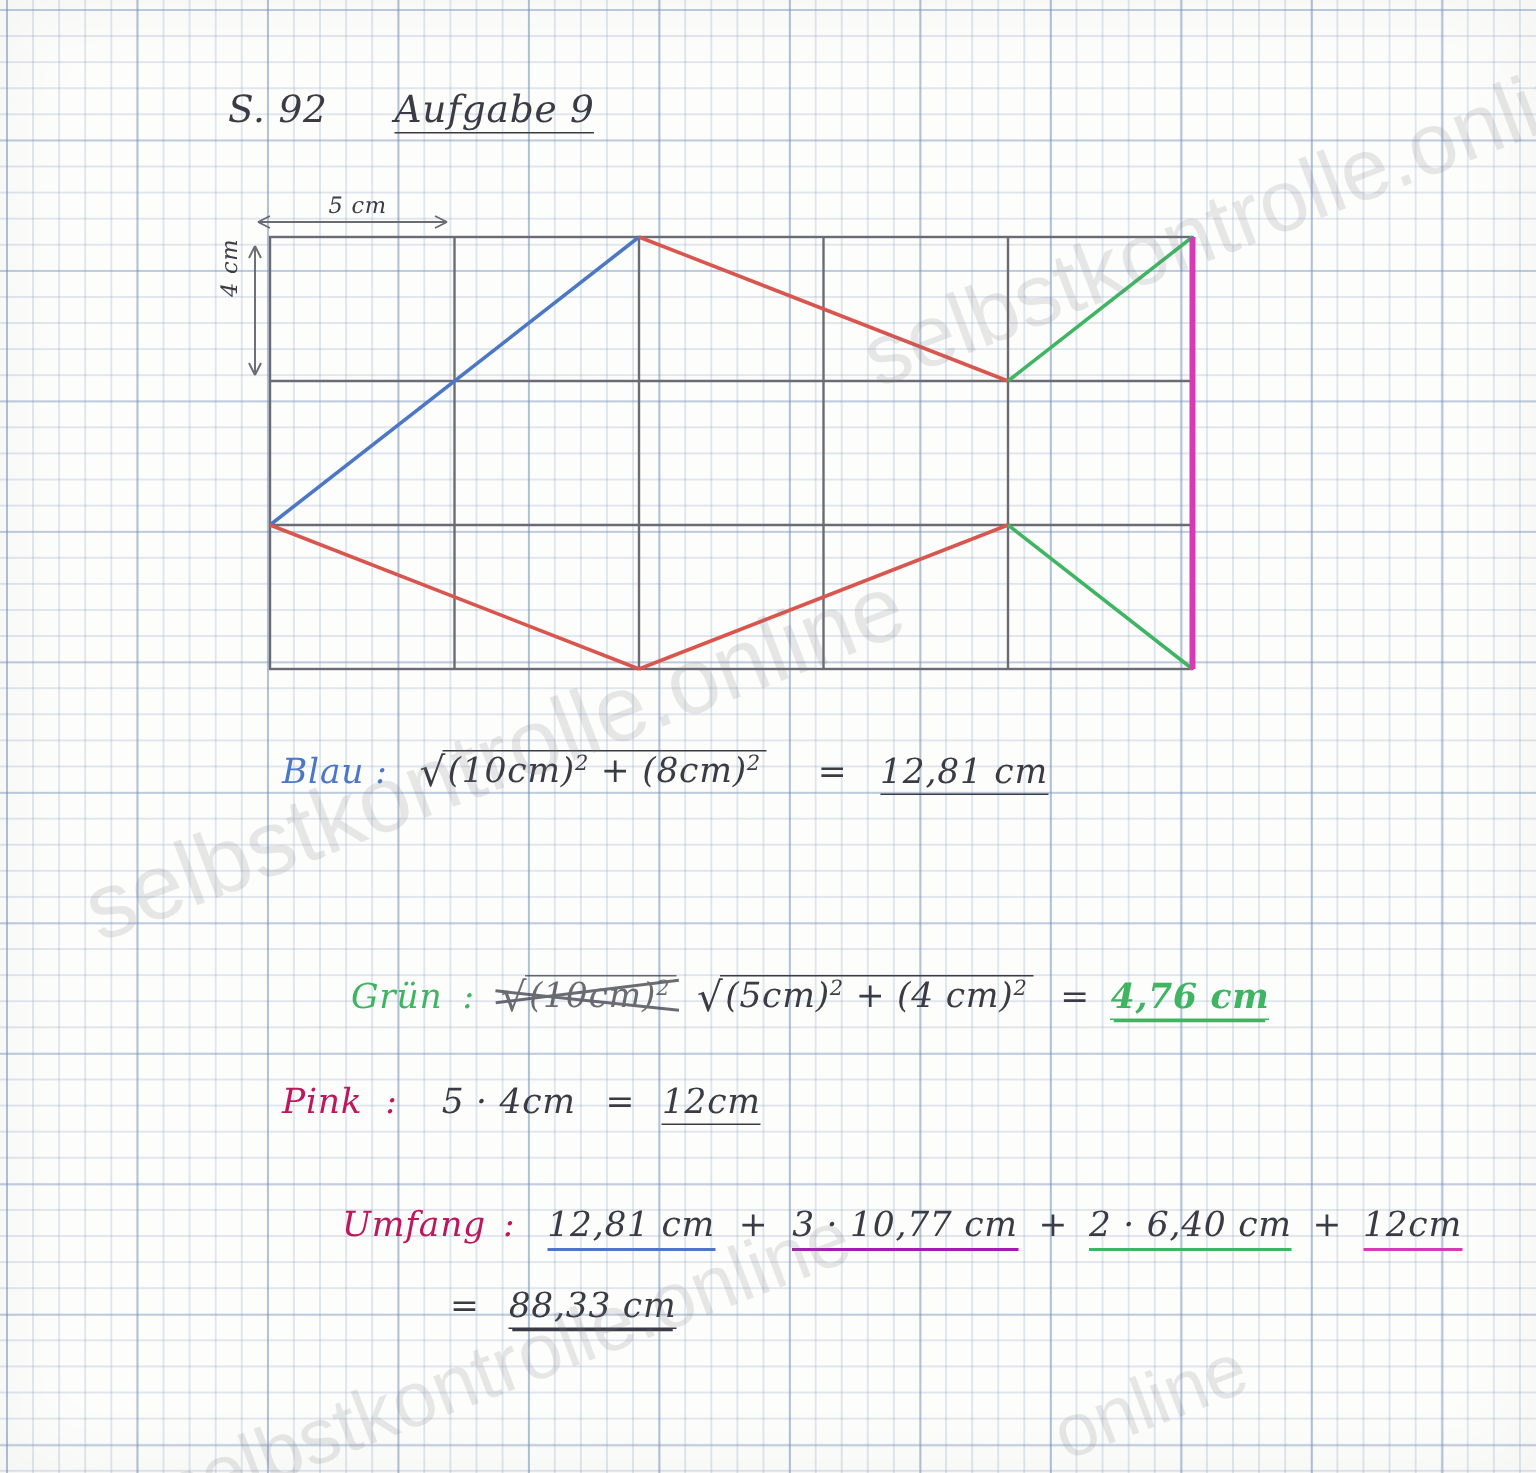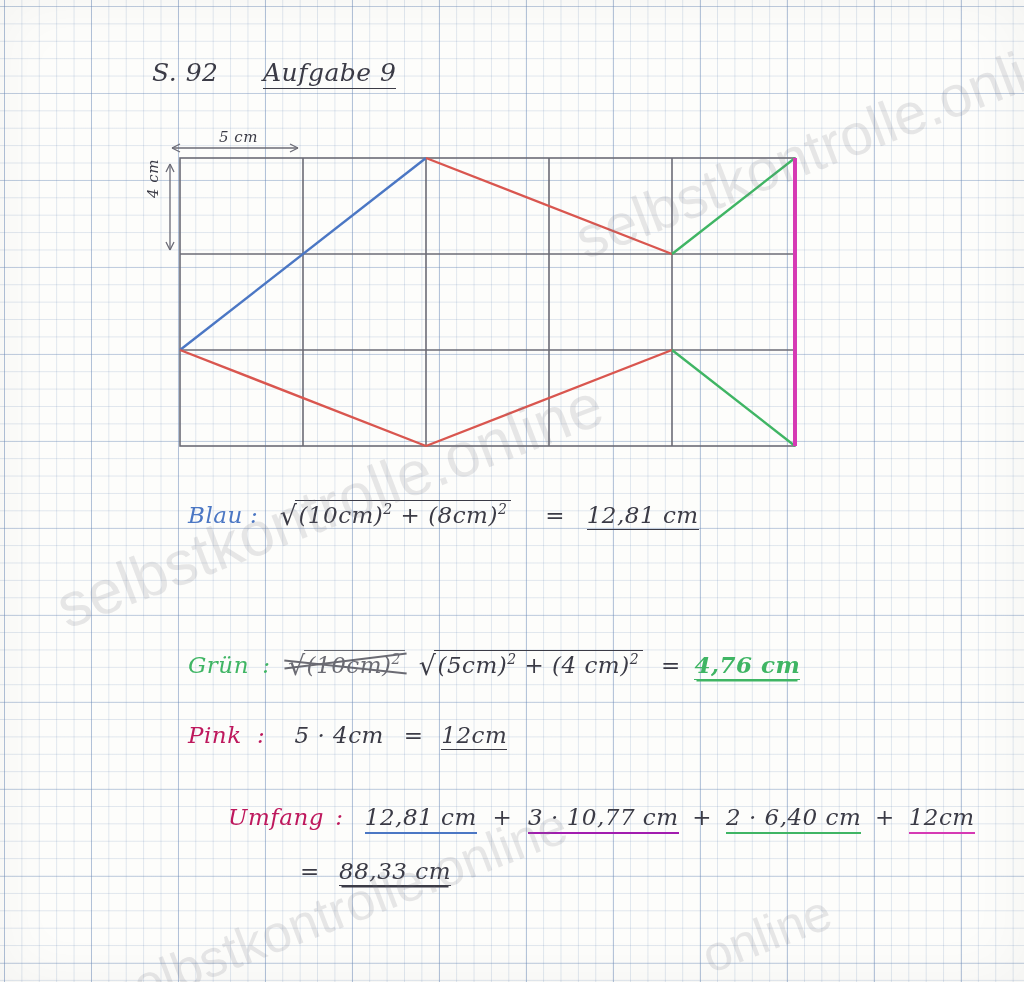--- a/index.html
+++ b/index.html
@@ -191,21 +191,21 @@
       <span class="sqrt-wrap">
         <span class="radic">√</span><span class="radicand"><span>(10cm)</span><sup class="ex">2</sup> <span>+</span> <span>(8cm)</span><sup class="ex">2</sup></span>
       </span>
       <span style="margin-left:26px;">=</span>
       <span class="res-ul" style="margin-left:14px;">12,81 cm</span>
     </span>
   </div>
 
 
   <div class="eqrow" style="left:188px; top:648px;">
-    <span class="hw ink-green lbl" style="position:static;">Grün</span>
+    <span class="hw ink-green lbl" style="position:static;margin-left:46px;">Grün</span>
     <span class="hw ink-green" style="position:static; margin-left:6px;">:</span>
     <span class="hw ink-black" style="position:static; margin-left:8px;">
       <span class="sqrt-wrap strike">
         <span class="radic">√</span><span class="radicand"><span>(10cm)</span><sup class="ex">2</sup></span>
       </span>
       <span class="sqrt-wrap" style="margin-left:4px;">
         <span class="radic">√</span><span class="radicand"><span>(5cm)</span><sup class="ex">2</sup> <span>+</span> <span>(4 cm)</span><sup class="ex">2</sup></span>
       </span>
       <span style="margin-left:10px;">=</span>
       <span class="res-ul2 ink-green" style="margin-left:6px; font-weight:bold;">4,76 cm</span>

